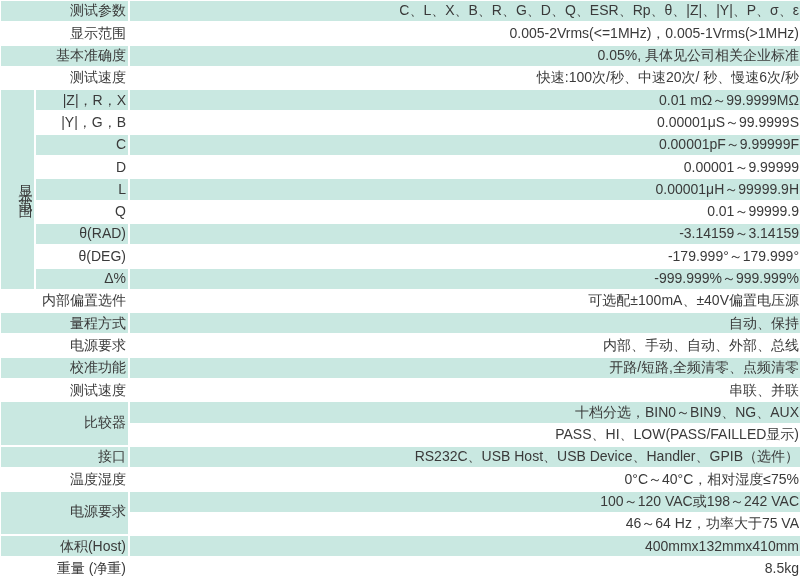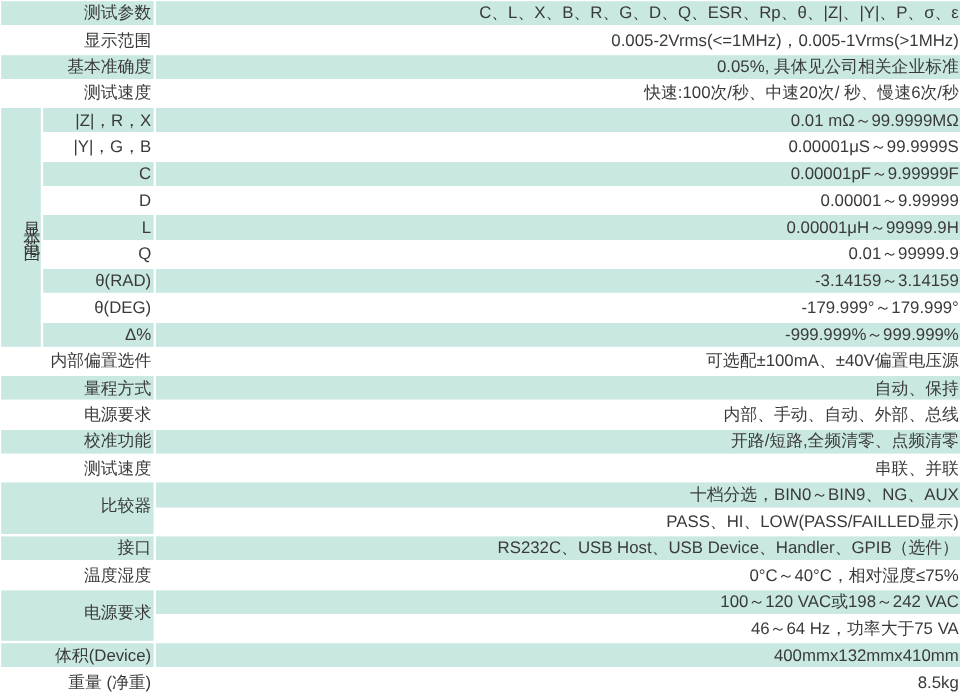--- a/index.html
+++ b/index.html
@@ -139,21 +139,21 @@
 
   <tr class="t">
     <td colspan="2" rowspan="2" class="cell-teal">电源要求</td>
     <td>100～120 VAC或198～242 VAC</td>
   </tr>
   <tr>
     <td>46～64 Hz，功率大于75 VA</td>
   </tr>
 
   <tr class="t">
-    <td colspan="2">体积(Device)</td>
+    <td colspan="2">体积(Host)</td>
     <td>400mmx132mmx410mm</td>
   </tr>
   <tr>
     <td colspan="2">重量 (净重)</td>
     <td>8.5kg</td>
   </tr>
 </tbody>
     </table>
 </div>
 

